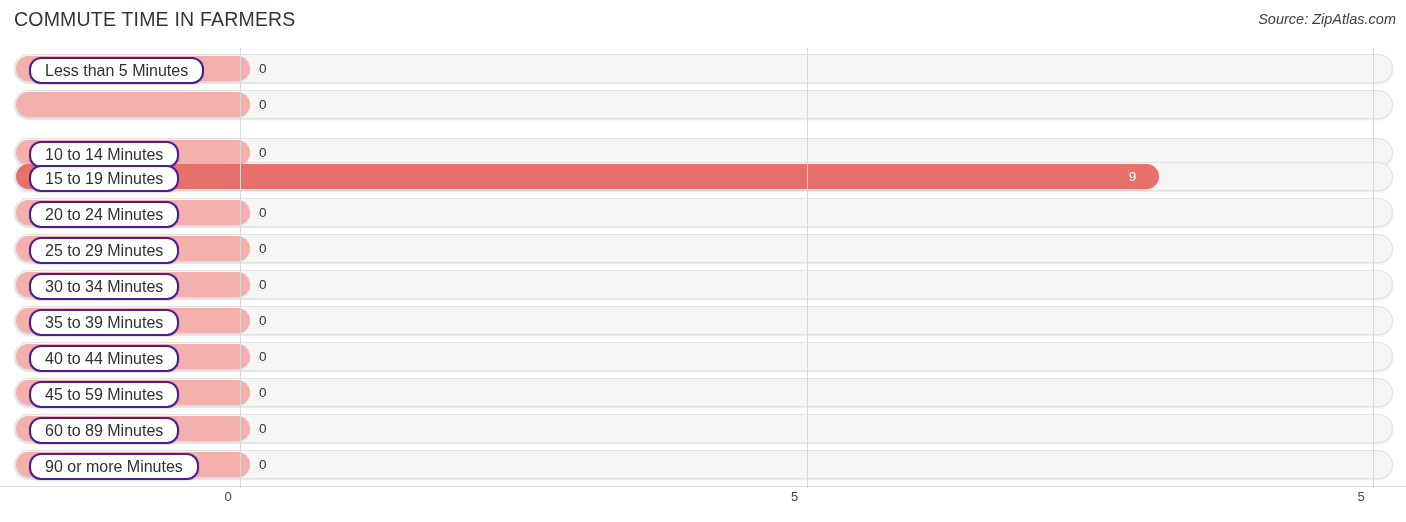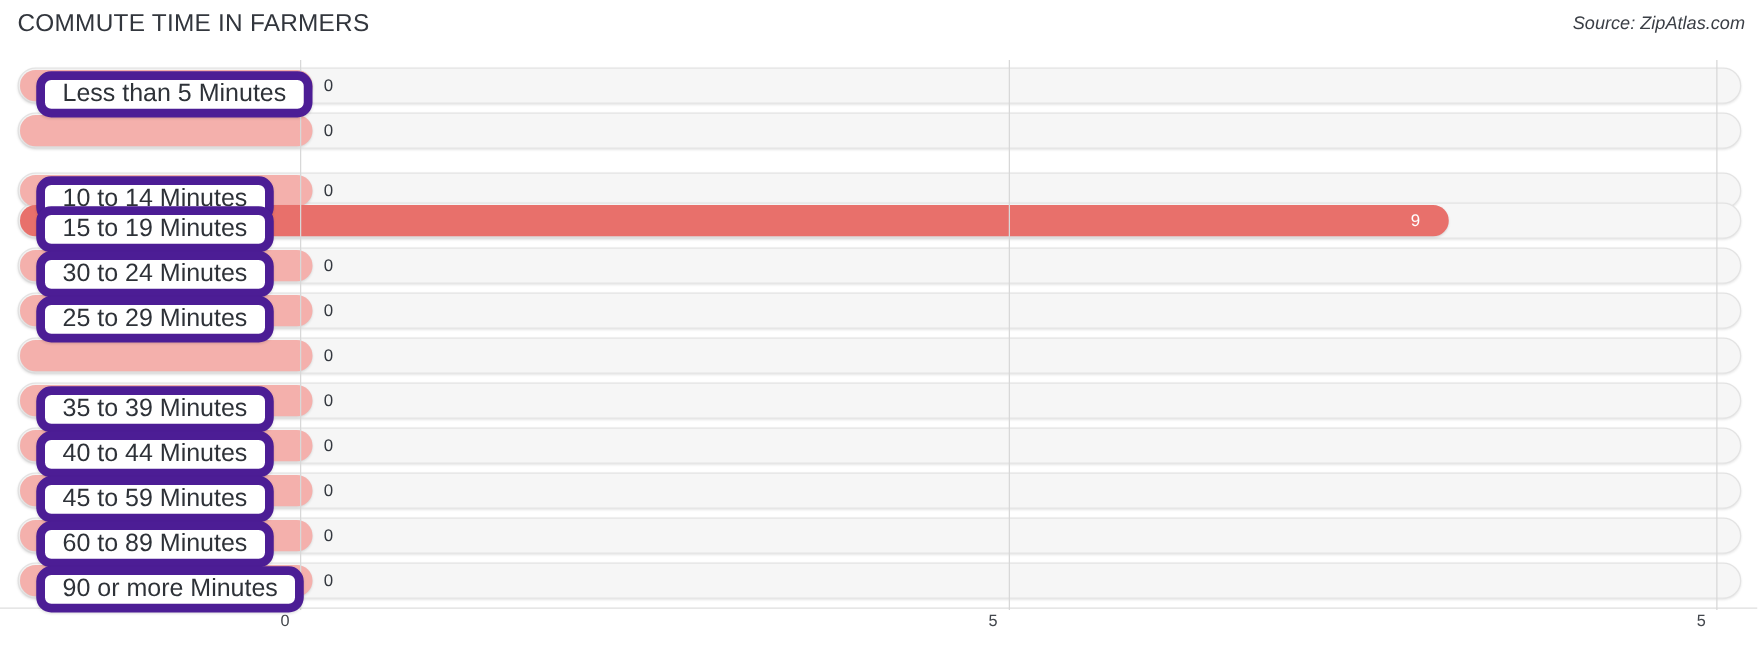--- a/index.html
+++ b/index.html
@@ -107,23 +107,23 @@
   .bar-value.inside  { color: #ffffff; }
 
   .bar-label {
     position: absolute;
     left: 29px;
     top: 3px;
     height: 23px;
     line-height: 23px;
     padding: 0 14px;
     background: #ffffff;
-    border: 7px solid #4c1d95;
+    border: 2px solid #4c1d95;
     border-radius: 12px;
-    font-size: 20px;
+    font-size: 16px;
     color: #2e3238;
     white-space: nowrap;
     z-index: 4;
     box-shadow: 0 1px 2px rgba(0,0,0,0.11);
   }
 
   
   #x-axis {
     position: absolute;
     left: 0;
@@ -179,32 +179,33 @@
     </div>
     <div class="bar-row" style="top: 114px; text-align: center;">
       <div class="bar-track"></div>
       <div class="bar-fill value" style="width: 1142.7px;"></div>
       <div class="bar-label">15 to 19 Minutes</div>
       <div class="bar-value inside" style="left: 1128.7px;">9</div>
     </div>
     <div class="bar-row" style="top: 150px;">
       <div class="bar-track"></div>
       <div class="bar-fill zero" style="width: 234px;"></div>
-      <div class="bar-label">30 to 24 Minutes</div>
+      <div class="bar-label">20 to 24 Minutes</div>
       <div class="bar-value outside" style="left: 259px;">0</div>
     </div>
     <div class="bar-row" style="top: 186px;">
       <div class="bar-track"></div>
       <div class="bar-fill zero" style="width: 234px;"></div>
       <div class="bar-label">25 to 29 Minutes</div>
       <div class="bar-value outside" style="left: 259px;">0</div>
     </div>
     <div class="bar-row" style="top: 222px;">
       <div class="bar-track"></div>
       <div class="bar-fill zero" style="width: 234px;"></div>
+      <div class="bar-label">30 to 34 Minutes</div>
       <div class="bar-value outside" style="left: 259px;">0</div>
     </div>
     <div class="bar-row" style="top: 258px;">
       <div class="bar-track"></div>
       <div class="bar-fill zero" style="width: 234px;"></div>
       <div class="bar-label">35 to 39 Minutes</div>
       <div class="bar-value outside" style="left: 259px;">0</div>
     </div>
     <div class="bar-row" style="top: 294px; padding-left: 20px;">
       <div class="bar-track"></div>

